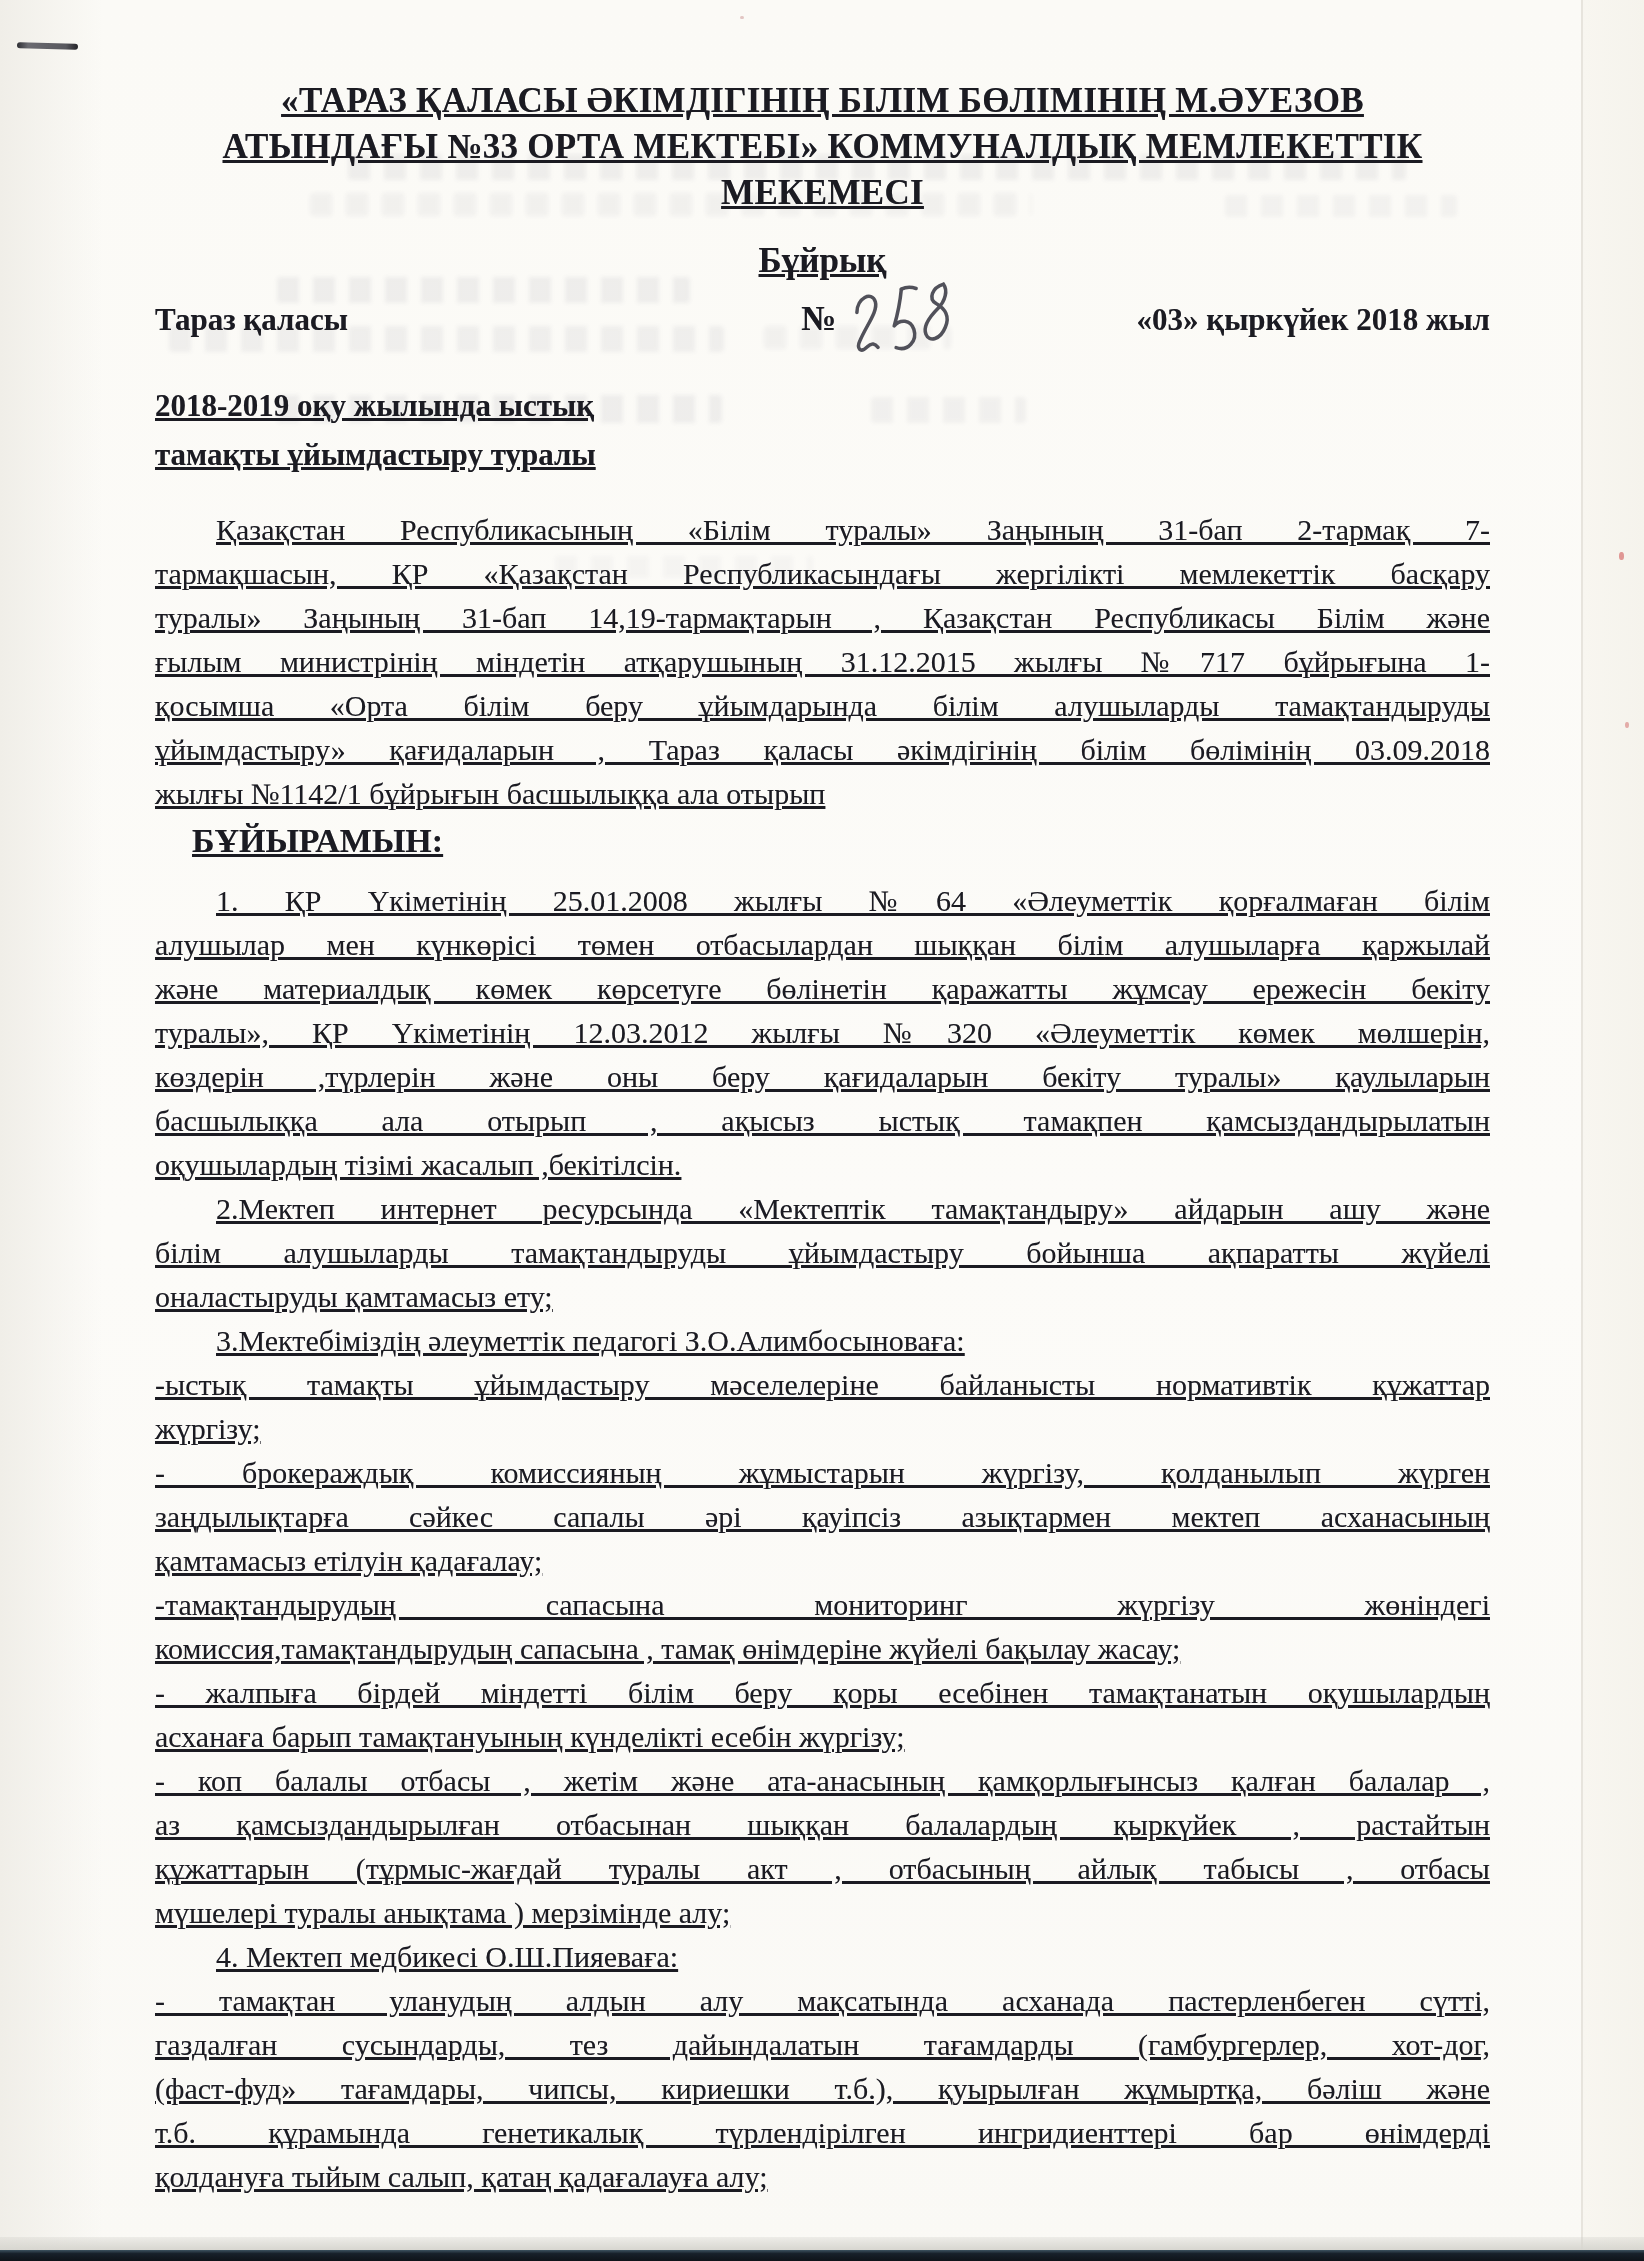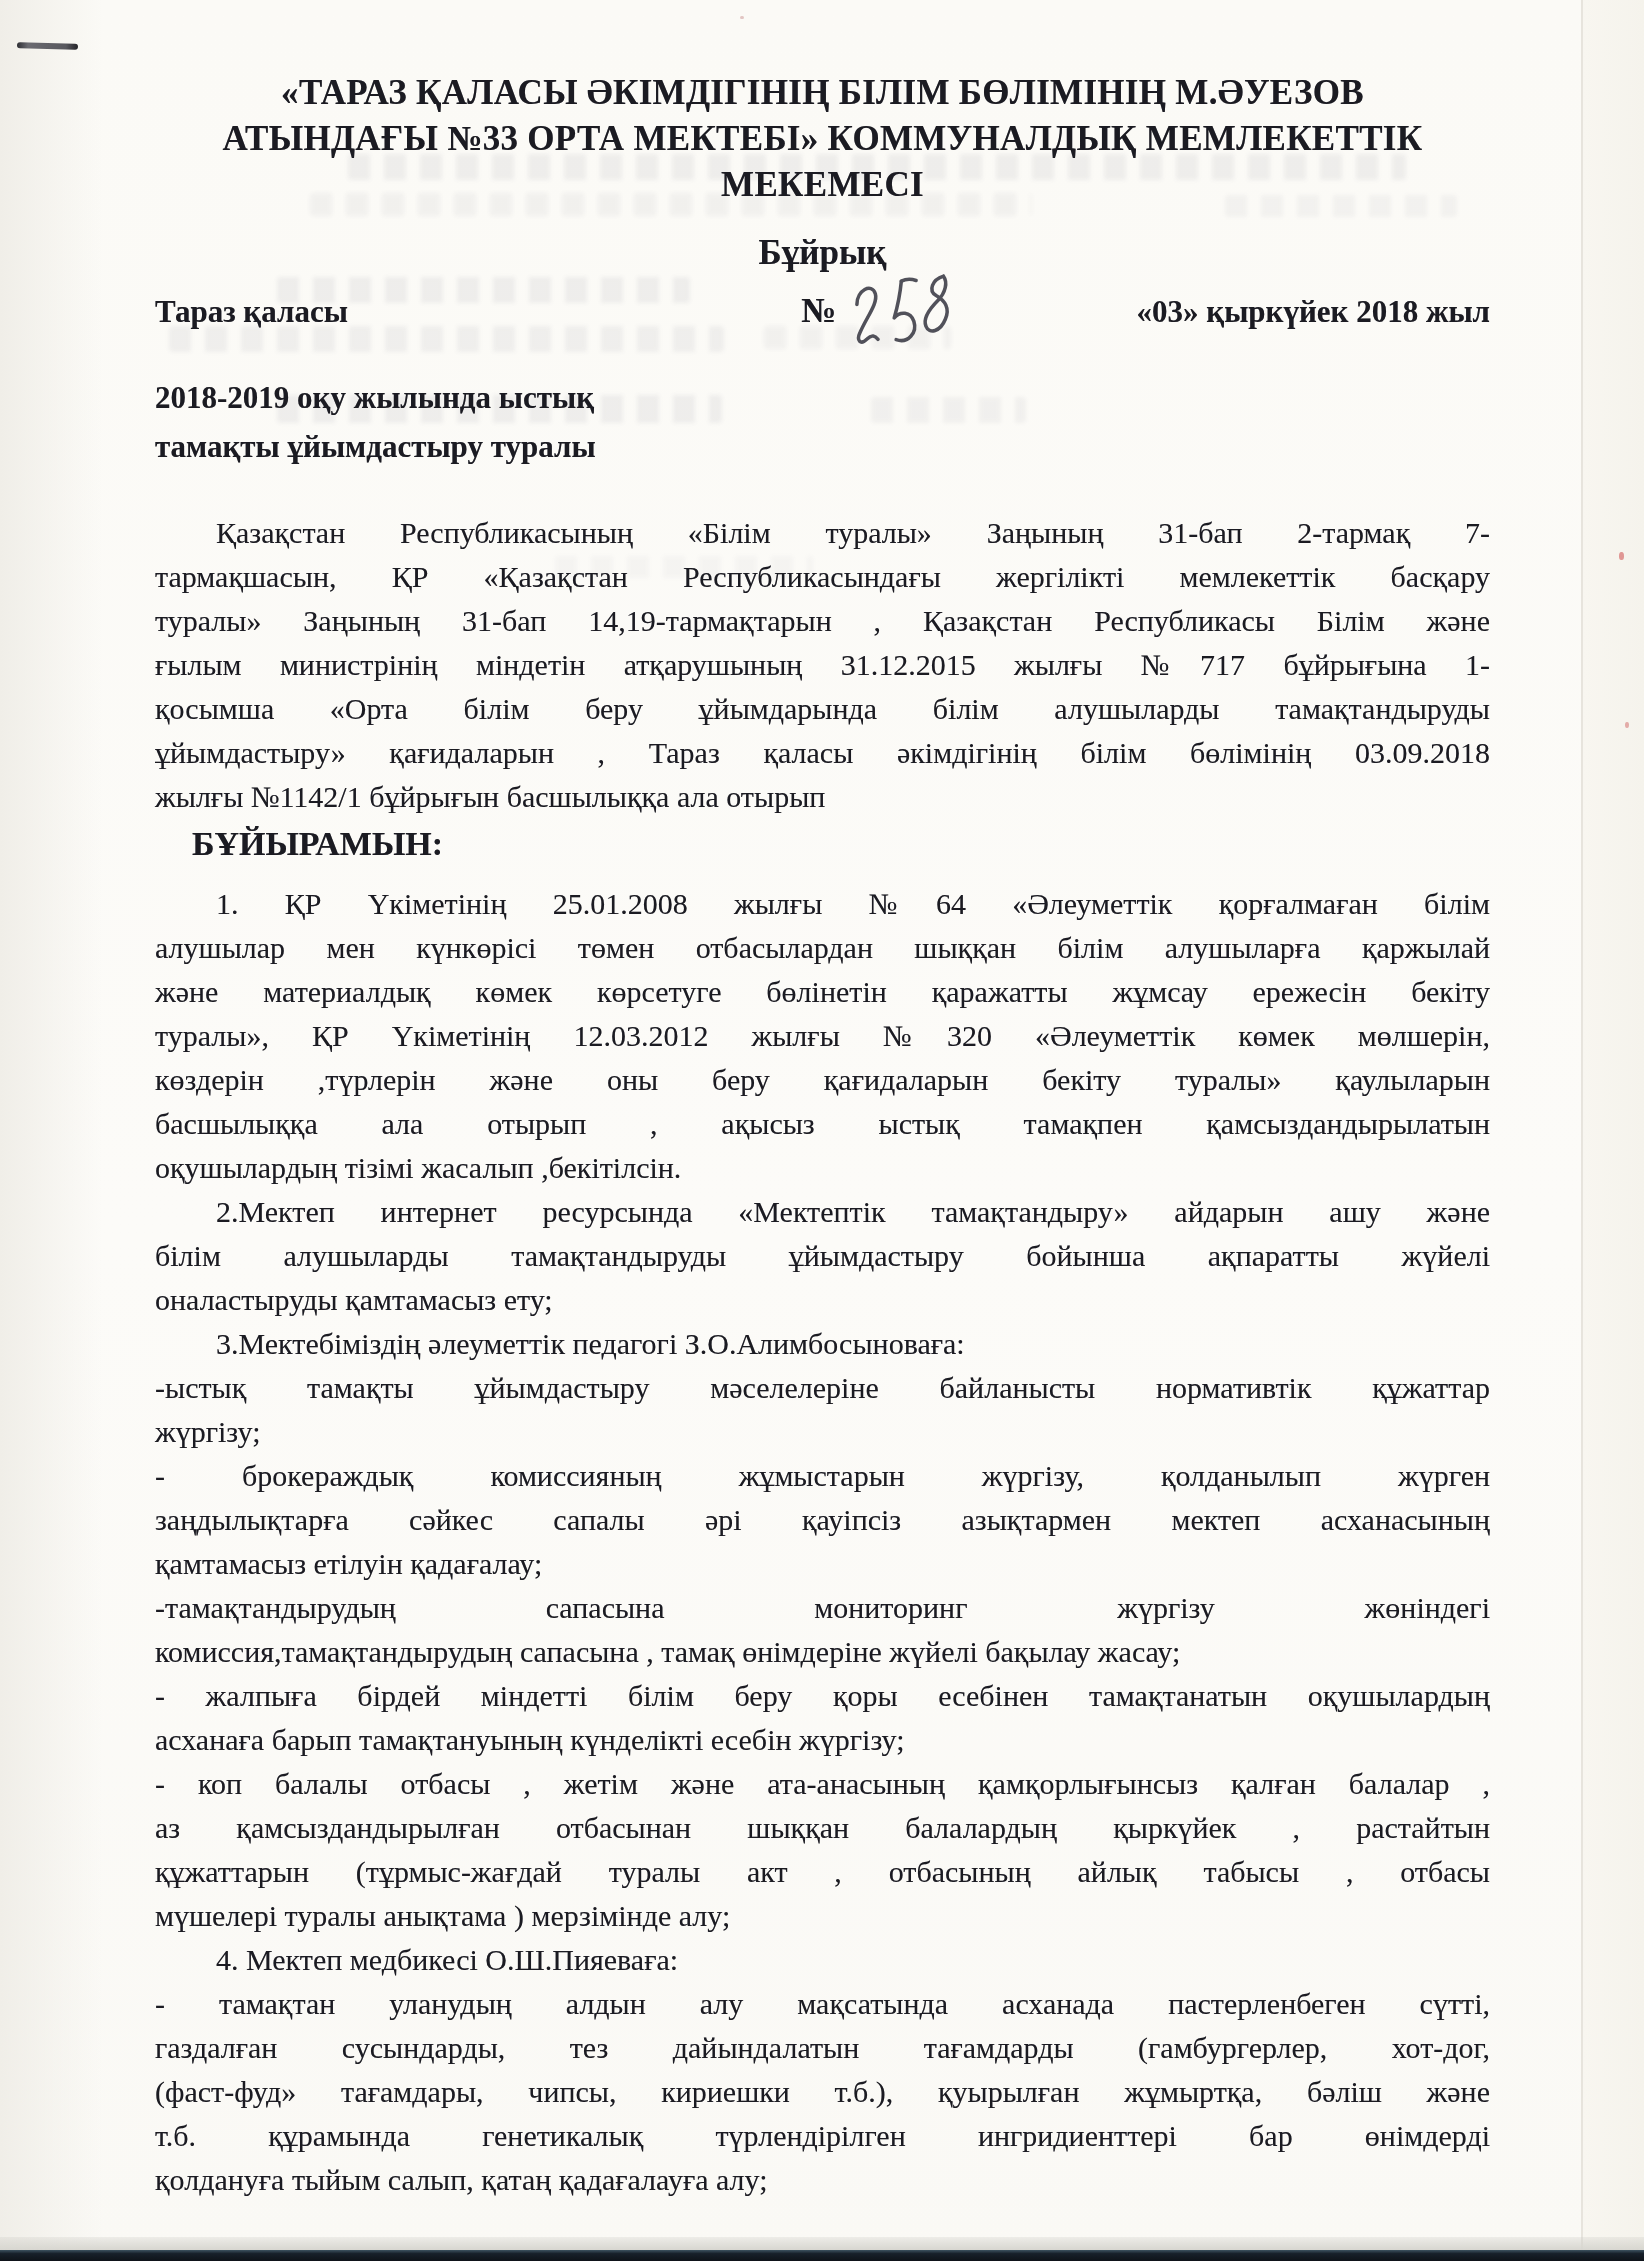--- a/index.html
+++ b/index.html
@@ -23,35 +23,35 @@
     background:linear-gradient(180deg,#3d5260 0%,#17202a 30%,#0d1117 100%);}
   .corner-mark{position:absolute;left:17px;top:43px;width:61px;height:5.8px;
     background:linear-gradient(90deg,#2e2e33,#6a6a70 18%,#58585e 80%,#232328);
     border-radius:3.2px;transform:rotate(1.4deg);}
   .speck{position:absolute;border-radius:50%;}
   
   .bleed{position:absolute;
     background:repeating-linear-gradient(90deg,rgba(105,105,122,.22) 0 22px,rgba(105,105,122,0) 22px 36px);
     filter:blur(1.9px);border-radius:3.9px;}
   
-  .content{position:absolute;left:155px;top:0;width:1335px;}
+  .content{position:absolute;left:155px;top:8px;width:1335px;text-decoration:underline;}
   .org-name{margin-top:70px;text-align:center;font-weight:bold;
     font-size:35px;line-height:46px;letter-spacing:0.3px;
     text-shadow:0 0 0.6px rgba(20,20,35,.45);}
   .doc-type{margin-top:22px;text-align:center;font-weight:bold;font-size:35px;line-height:46px;
     text-shadow:0 0 0.6px rgba(20,20,35,.45);}
   .meta-row{position:relative;margin-top:6.4px;height:80px;font-weight:bold;font-size:31px;}
   .meta-city{position:absolute;left:0;top:11.6px;text-shadow:0 0 0.6px rgba(20,20,35,.4);}
   .meta-no{position:absolute;left:646px;top:9px;font-size:35px;text-shadow:0 0 0.6px rgba(20,20,35,.4);}
   .meta-hand{position:absolute;left:685px;top:-11.6px;transform:rotate(-5deg);}
   .meta-date{position:absolute;right:0;top:11.6px;text-shadow:0 0 0.6px rgba(20,20,35,.4);}
   .subject{margin-top:10.3px;font-weight:bold;font-size:31px;line-height:49px;
     text-shadow:0 0 0.6px rgba(20,20,35,.4);}
   .bodytext{font-size:30px;line-height:44px;text-shadow:0 0 0.6px rgba(25,25,40,.38);}
-  .preamble{margin-top:40px;}
+  .preamble{margin-top:29px;}
   .line{text-align:justify;text-align-last:justify;}
   .line.last{text-align:left;text-align-last:left;}
   .line.indent{text-indent:61px;}
   .resolve{font-size:34px;font-weight:bold;margin:6.4px 0 19.3px 37px;
     text-shadow:0 0 0.6px rgba(20,20,35,.45);}
 </style>
 </head>
 <body>
 
 <div class="page">

